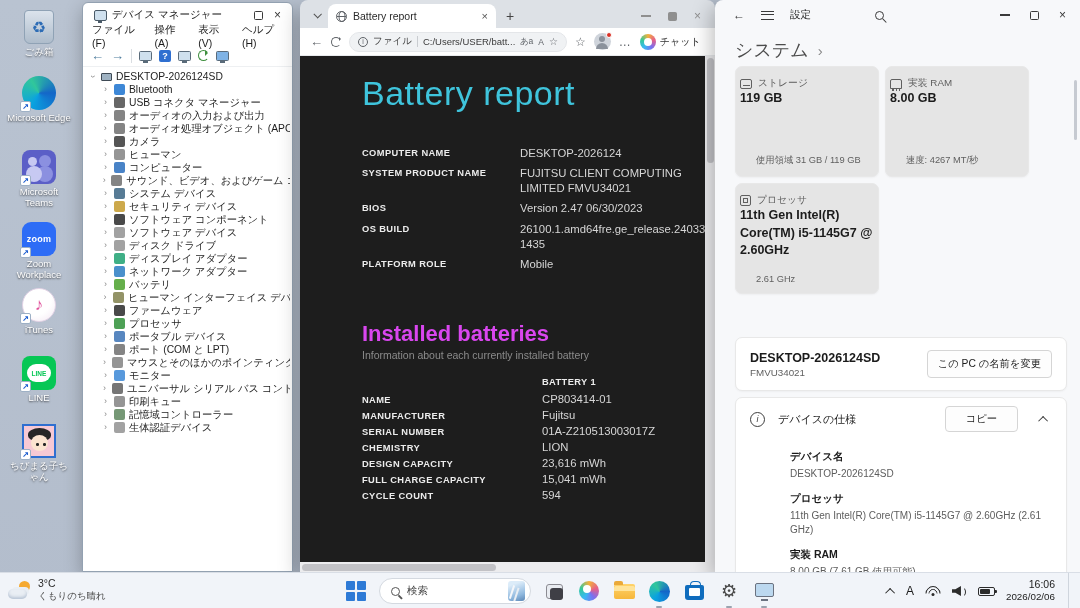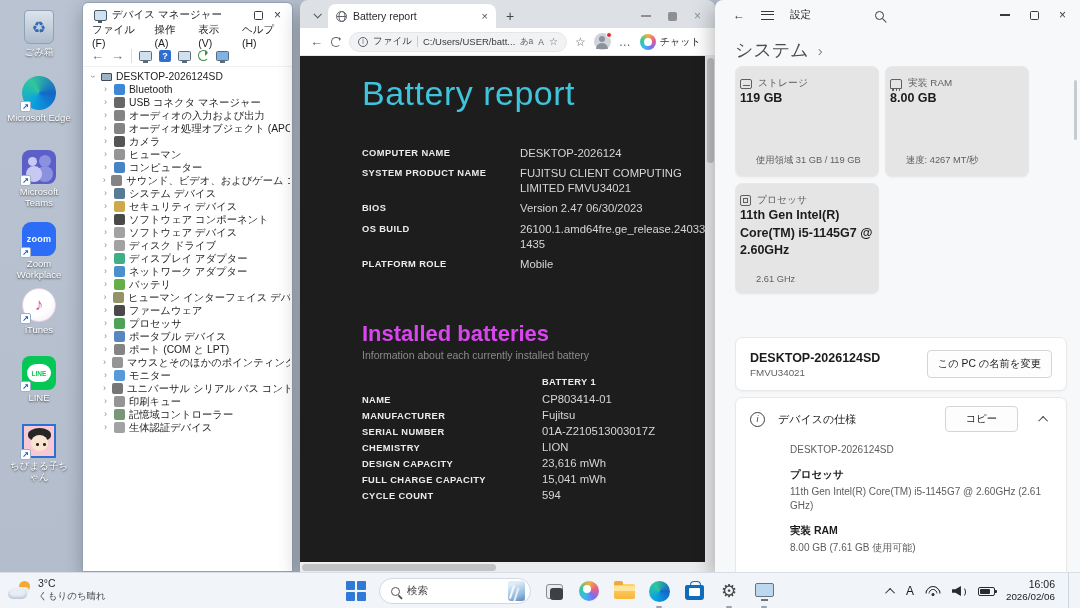--- a/index.html
+++ b/index.html
@@ -643,20 +643,21 @@
   <div class="s-spec">
     <div class="spec-head">
       <span class="spec-info">i</span>
       <span class="st">デバイスの仕様</span>
       <button class="btn">コピー</button>
       <span class="css-chev-up"></span>
     </div>
     <div class="spec-rows">
 
         <div class="spec-row">
+          <div class="sl">デバイス名</div>
           <div class="sv">DESKTOP-2026124SD</div>
         </div>
 
         <div class="spec-row">
           <div class="sl">プロセッサ</div>
           <div class="sv">11th Gen Intel(R) Core(TM) i5-1145G7 @ 2.60GHz (2.61 GHz)</div>
         </div>
 
         <div class="spec-row">
           <div class="sl">実装 RAM</div>

